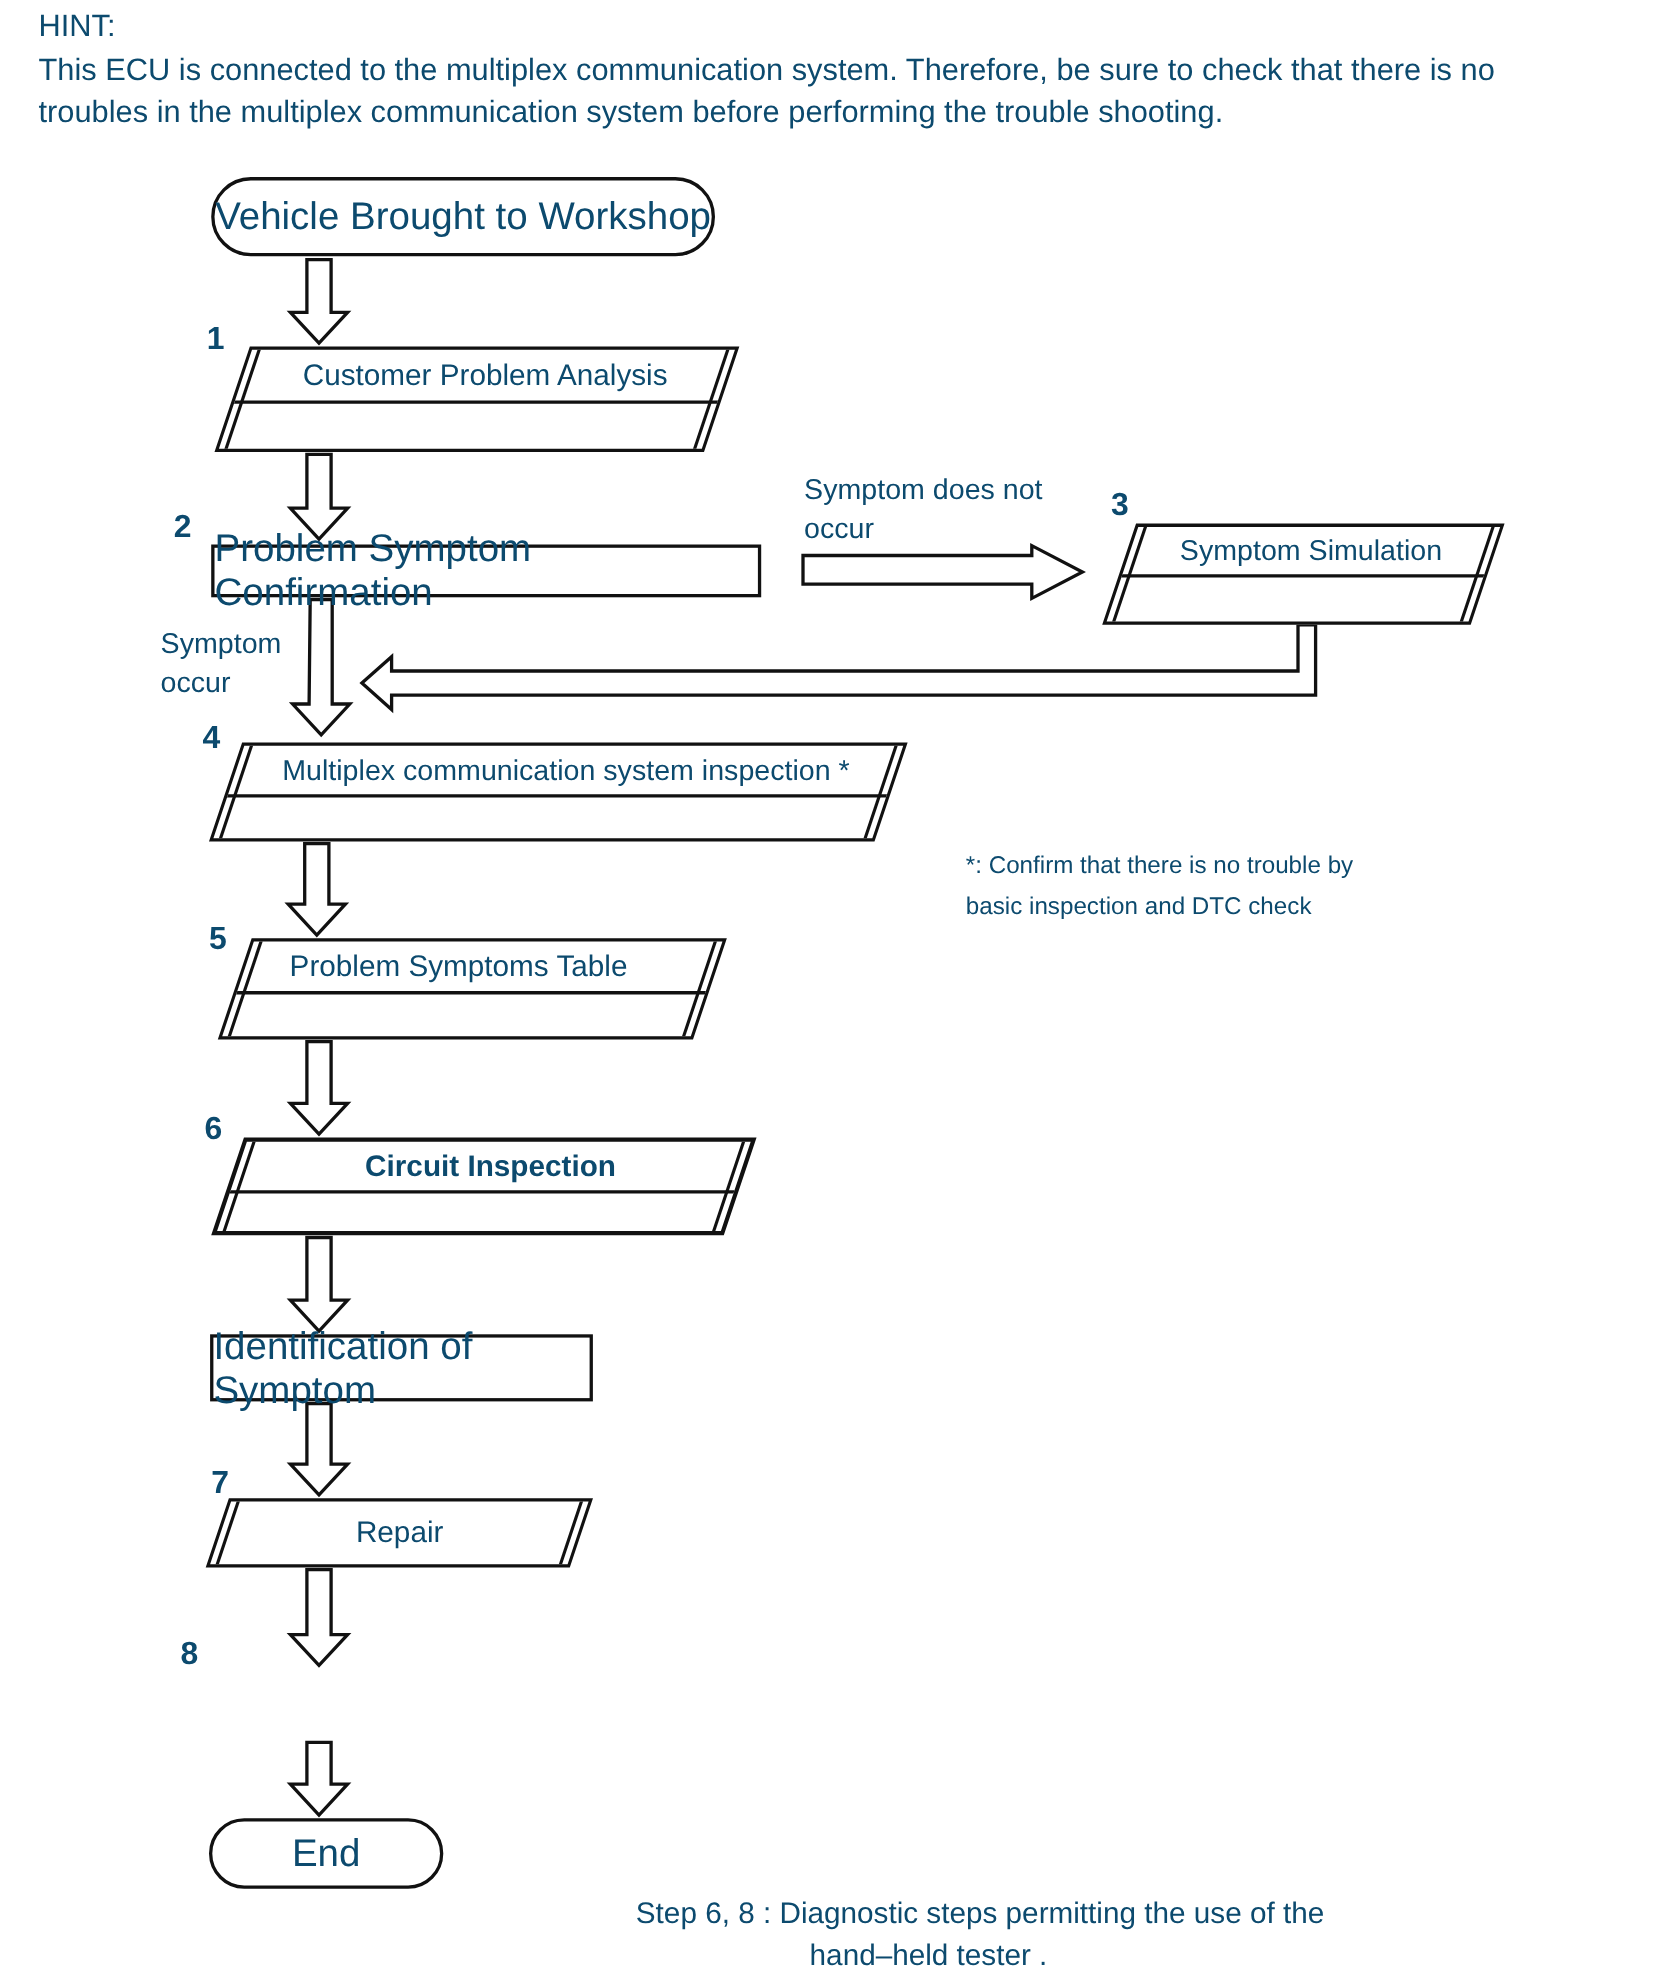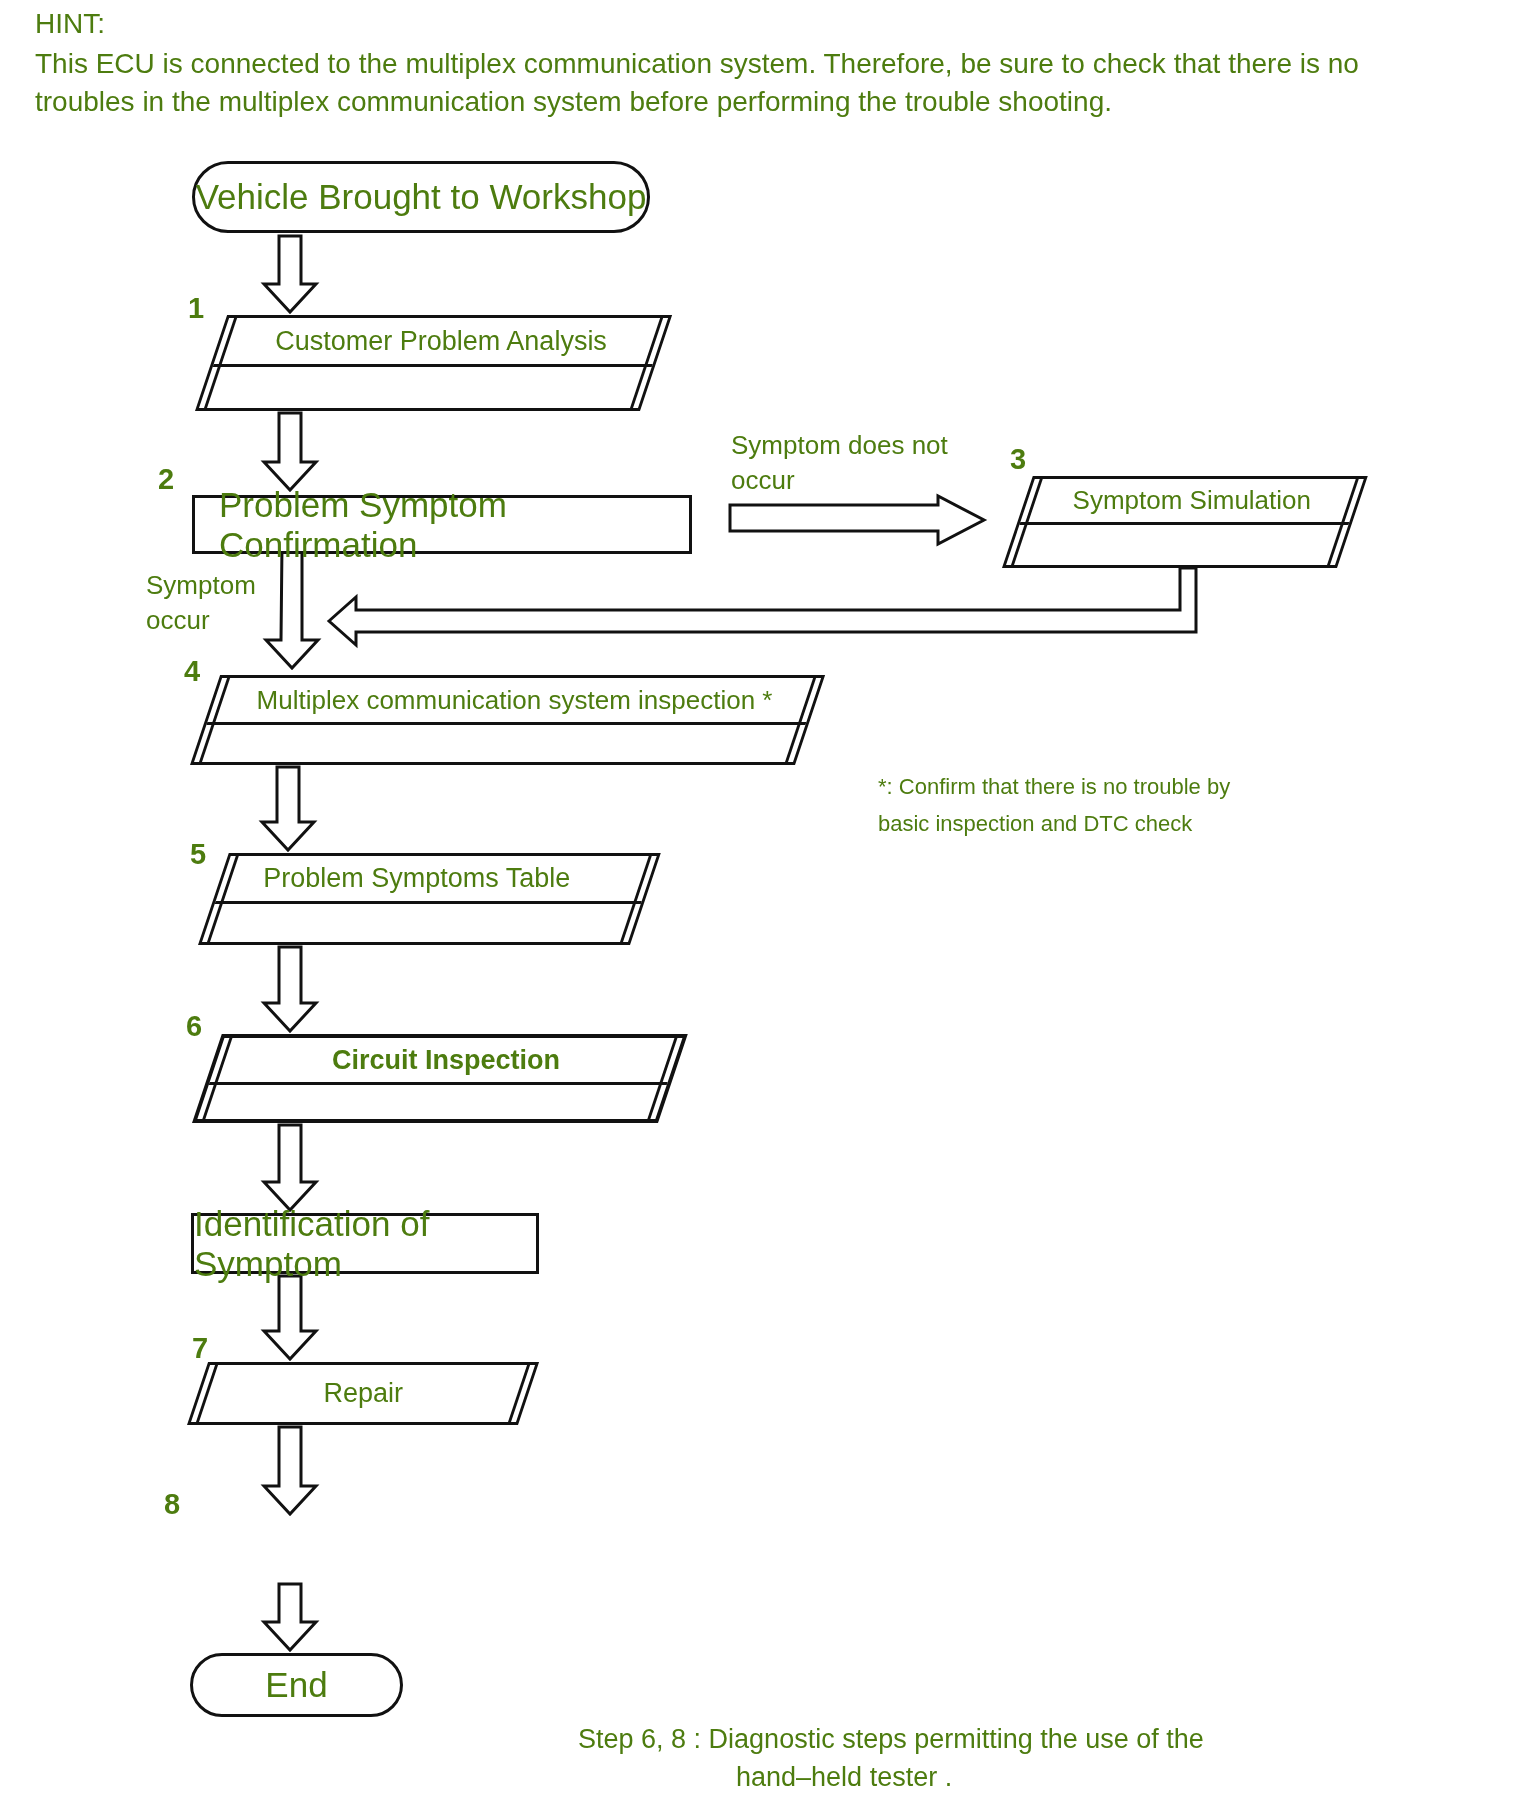--- a/index.html
+++ b/index.html
@@ -1,18 +1,18 @@
 <!DOCTYPE html>
 <html><head>
 <meta charset="utf-8">
 <style>
   html,body{margin:0;padding:0;background:#fff;}
   .page{
     position:relative;width:1520px;height:1798px;background:#ffffff;
-    font-family:"Liberation Sans","DejaVu Sans",sans-serif;color:#4d7c0f;
+    font-family:"Liberation Sans","DejaVu Sans",sans-serif;color:#0c4a6e;
     overflow:hidden;
   }
   .abs{position:absolute;}
   
   .hint-title{left:35px;top:8px;font-size:28px;}
   .hint-line1{left:35px;top:48px;font-size:28px;white-space:nowrap;}
   .hint-line2{left:35px;top:86px;font-size:28px;white-space:nowrap;}
   
   .node{
     position:absolute;background:#fff;border:3px solid #111;
@@ -85,21 +85,21 @@
 
   <div class="num" style="left:188px;top:292px;">1</div>
   <div class="para" style="left:195px;top:315px;width:445px;height:96px;">
     <div class="p-title" style="height:46px;">
       <span class="unskew">Customer Problem Analysis</span>
     </div>
     <div class="p-body"></div>
   </div>
 
   <div class="num" style="left:158px;top:463px;">2</div>
-  <div class="node" style="left:192px;top:495px;width:500px;height:59px;padding-left:24px;">
+  <div class="node" style="left:192px;top:495px;width:500px;height:48px;">
     <span>Problem Symptom Confirmation</span>
   </div>
 
   <div class="lbl" style="left:731px;top:428px;">
     <div>Symptom does not</div>
     <div>occur</div>
   </div>
 
   <div class="num" style="left:1010px;top:443px;">3</div>
   <div class="para" style="left:1002px;top:476px;width:335px;height:92px;">

